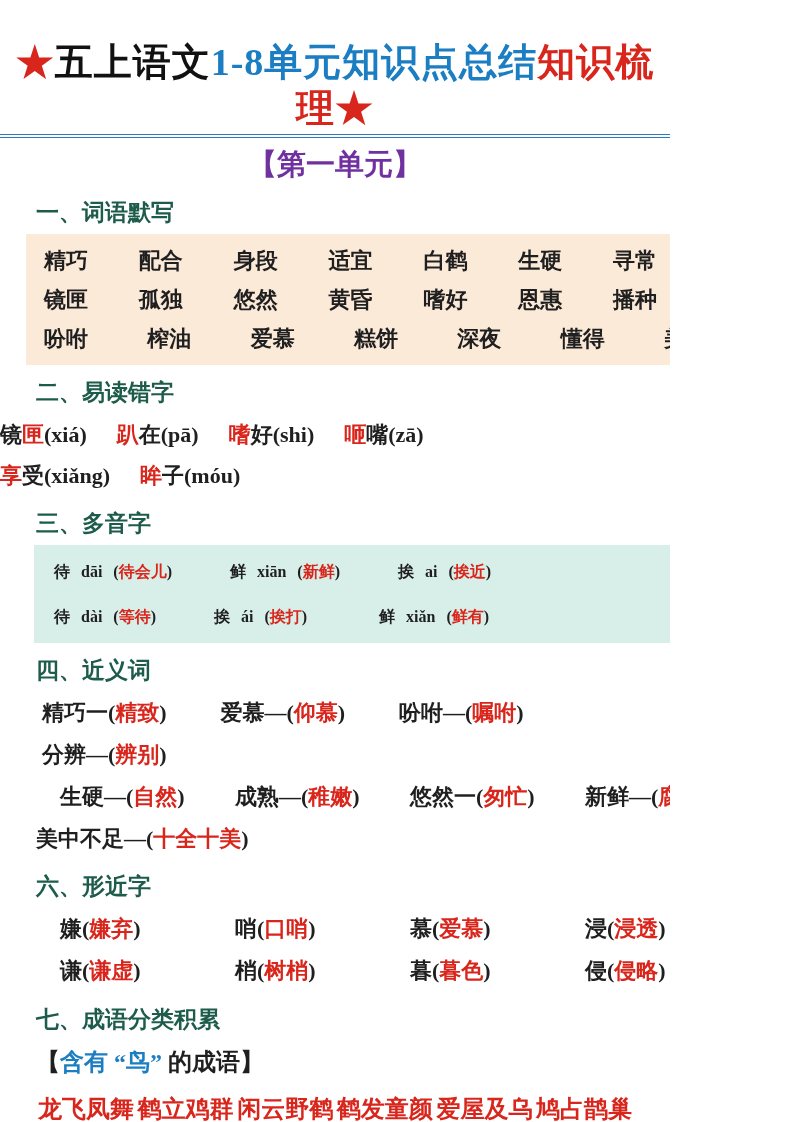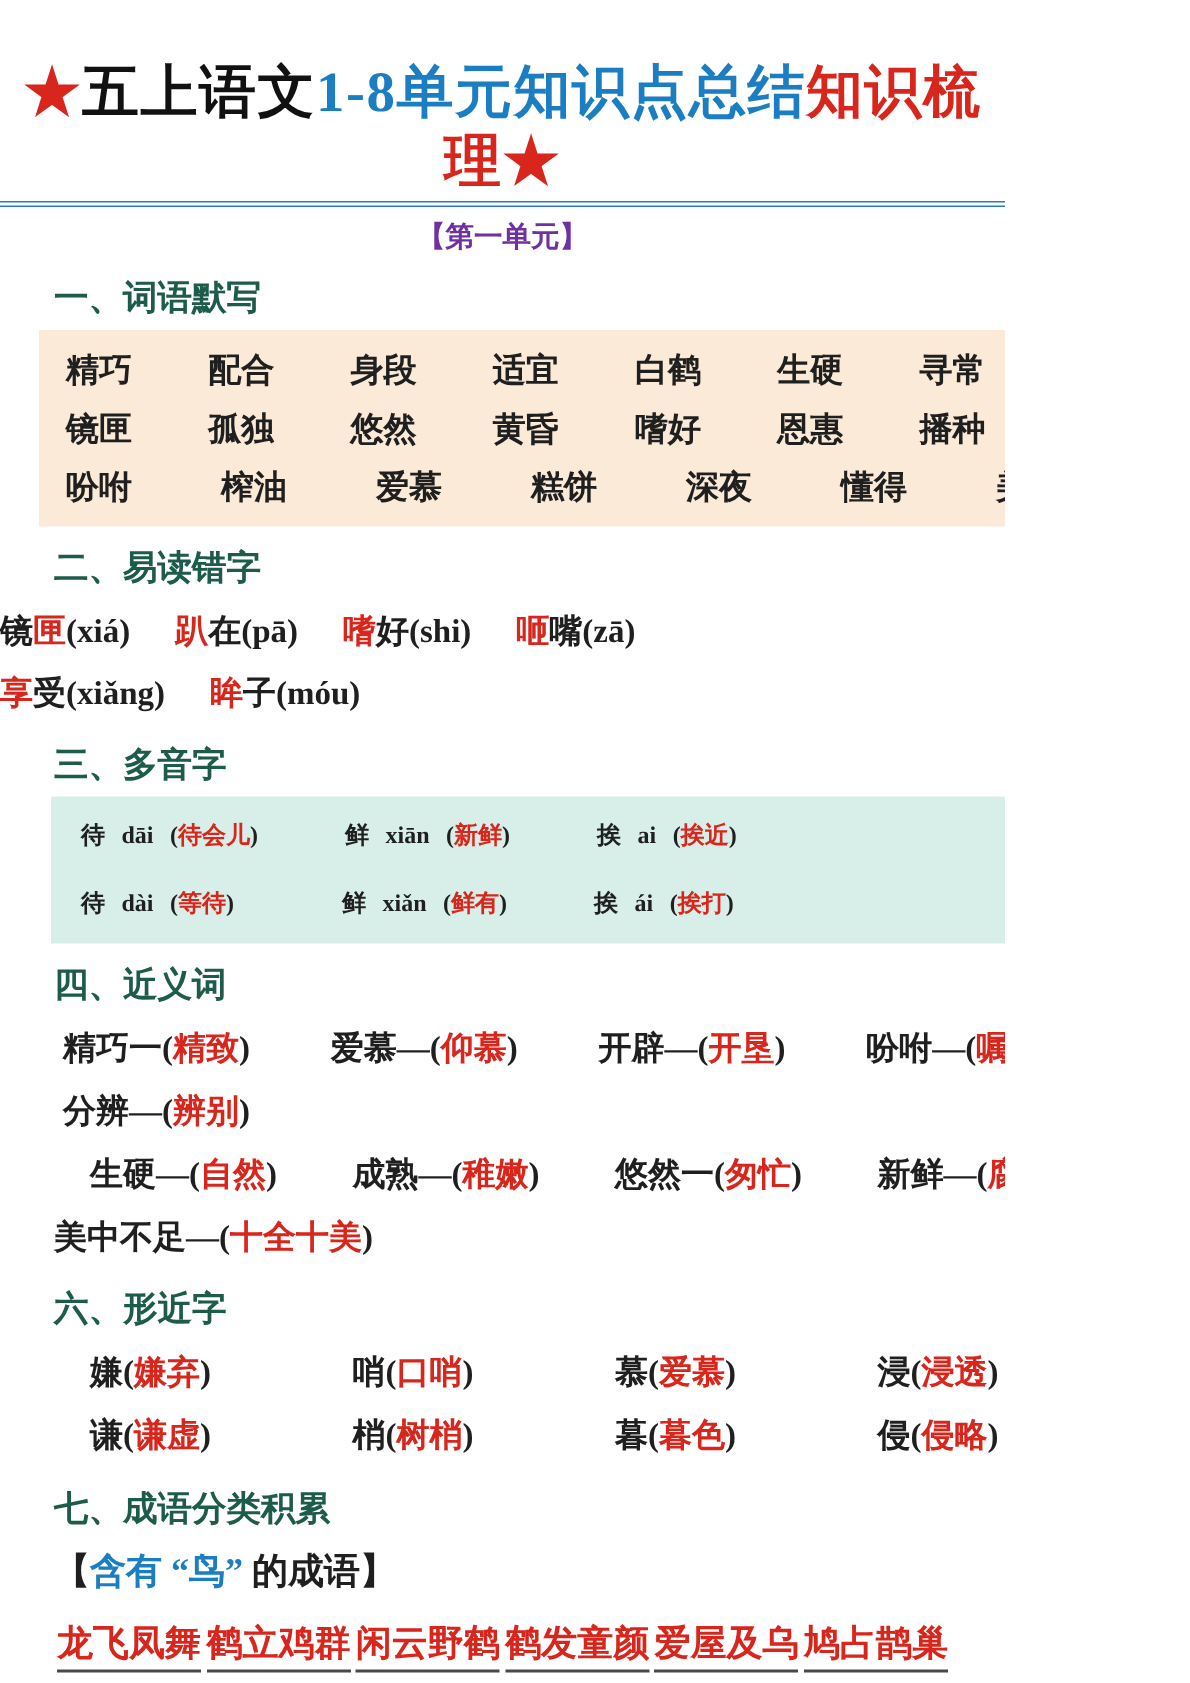--- a/index.html
+++ b/index.html
@@ -15,21 +15,21 @@
   body{background:#fff;font-family:"Liberation Serif","DejaVu Serif",serif;}
   .page{width:670px;height:1122px;background:#fff;overflow:hidden;position:relative;}
 
   
   .title-wrap{text-align:center;padding-top:40px;}
   .title{display:inline-block;font-size:38px;font-weight:bold;letter-spacing:1px;
          border-bottom:4px double #2b7bbd;padding-bottom:3px;line-height:1.2;}
   .t-red{color:var(--red);}
   .t-blue{color:var(--blue);}
   .t-black{color:#111;}
-  .subtitle{color:var(--purple);font-size:19px;font-weight:bold;margin-top:7px;}
+  .subtitle{color:var(--purple);font-size:29px;font-weight:bold;margin-top:7px;}
 
   
   .sec-h{color:var(--green);font-size:23px;font-weight:bold;margin:12px 0 6px 36px;}
 
   
   .word-box{background:var(--peach);width:744px;margin-left:26px;padding:7px 18px;}
   .word-row{display:flex;justify-content:space-between;font-size:22px;font-weight:600;
             color:var(--ink);line-height:39px;}
 
   
@@ -118,30 +118,29 @@
 
   <div class="sec-h">三、多音字</div>
   <div class="poly-box">
     <div class="poly-row">
       <span class="item"><span>待 dāi (</span><span class="red">待会儿</span><span>)</span></span>
       <span class="item"><span>鲜 xiān (</span><span class="red">新鲜</span><span>)</span></span>
       <span class="item"><span>挨 ai (</span><span class="red">挨近</span><span>)</span></span>
     </div>
     <div class="poly-row">
       <span class="item"><span>待 dài (</span><span class="red">等待</span><span>)</span></span>
+      <span class="item"><span>挨 ái (</span><span class="red">挨打</span><span>)</span></span>
       <span class="item" style="margin-left:14px"><span>鲜 xiǎn (</span><span class="red">鲜有</span><span>)</span></span>
-      <span class="item"><span>挨 ái (</span><span class="red">挨打</span><span>)</span></span>
     </div>
   </div>
 
   <div class="sec-h">四、近义词</div>
   <div class="grid4">
     <span class="item"><span>精巧一(</span><span class="red">精致</span><span>)</span></span>
     <span class="item"><span>爱慕—(</span><span class="red">仰慕</span><span>)</span></span>
-    <span class="item"><span>开辟—(</span><span class="red">开垦</span><span>)</span></span>
     <span class="item"><span>吩咐—(</span><span class="red">嘱咐</span><span>)</span></span>
   </div>
   <div class="grid4">
     <span class="item"><span>分辨—(</span><span class="red">辨别</span><span>)</span></span>
   </div>
 
   <div class="grid4 ind">
     <span class="item"><span>生硬—(</span><span class="red">自然</span><span>)</span></span>
     <span class="item"><span>成熟—(</span><span class="red">稚嫩</span><span>)</span></span>
     <span class="item"><span>悠然一(</span><span class="red">匆忙</span><span>)</span></span>

